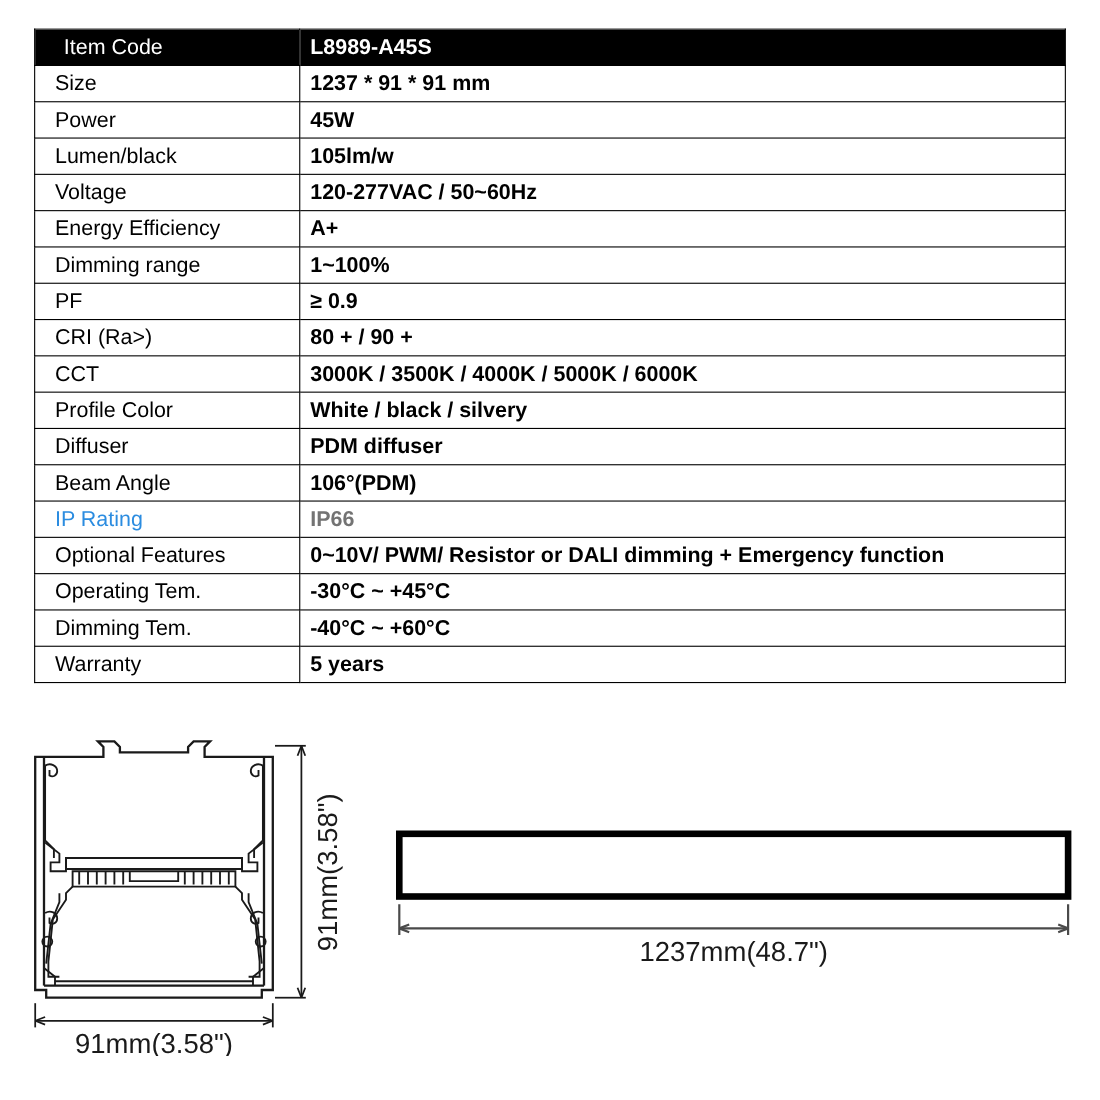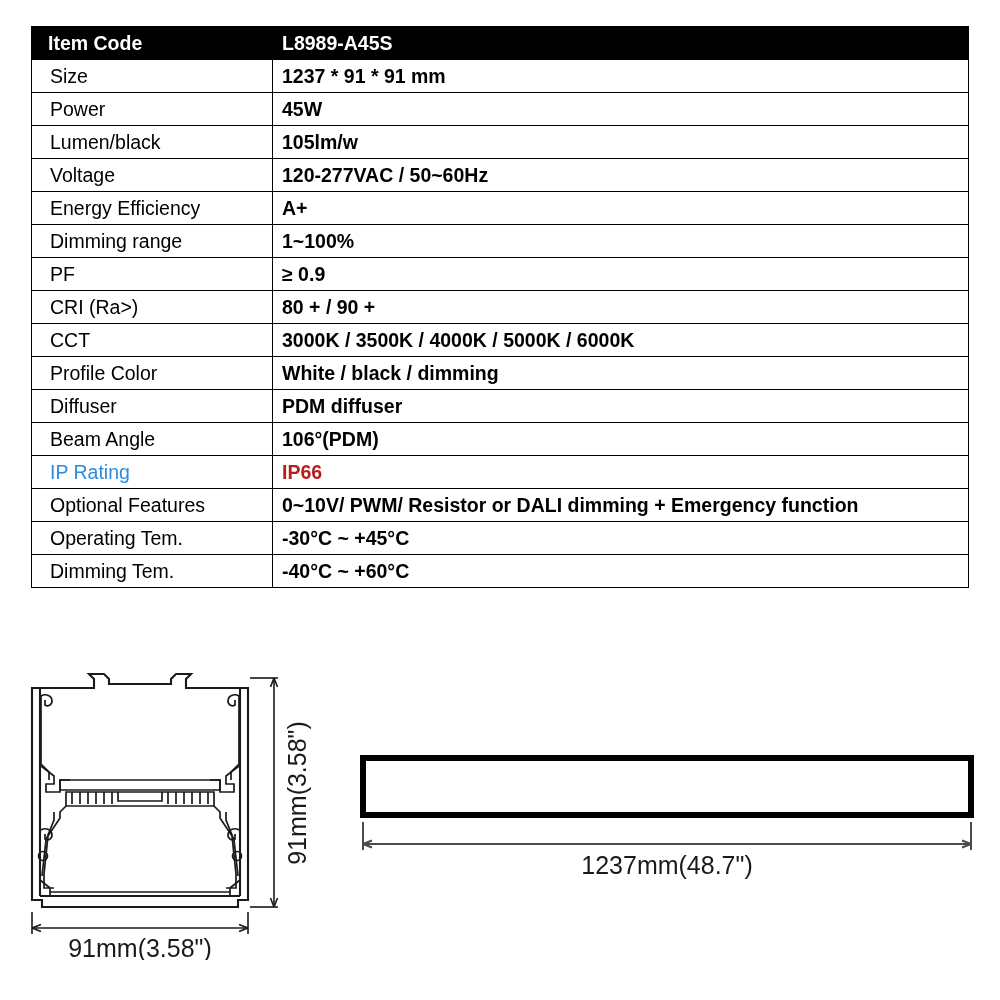--- a/index.html
+++ b/index.html
@@ -41,21 +41,21 @@
     white-space: nowrap;
     overflow: hidden;
   }
   table.spec td.value { padding-left: 9px; font-weight: bold; }
 
   table.spec tr.head td {
     background: #000000;
     color: #ffffff;
     border-color: #000000;
   }
-  table.spec tr.head td.label { padding-left: 16px; font-weight: bold; }
+  table.spec tr.head td.label { padding-left: 26px; }
 
   table.spec tr.accent td { color: #2b8ce0; }
 
   
   #drawings {
     position: absolute;
     left: 0;
     top: 655px;
     width: 1000px;
     height: 345px;
@@ -125,45 +125,49 @@
         <tr>
           <td class="label">CRI (Ra&gt;)</td>
           <td class="value">80 + / 90 +</td>
         </tr>
         <tr>
           <td class="label">CCT</td>
           <td class="value">3000K / 3500K / 4000K / 5000K / 6000K</td>
         </tr>
         <tr>
           <td class="label">Profile Color</td>
-          <td class="value">White / black / dimming</td>
+          <td class="value">White / black / silvery</td>
         </tr>
         <tr>
           <td class="label">Diffuser</td>
           <td class="value">PDM diffuser</td>
         </tr>
         <tr>
           <td class="label">Beam Angle</td>
           <td class="value">106°(PDM)</td>
         </tr>
         <tr class="accent">
           <td class="label" style="color: rgb(43, 140, 224);">IP Rating</td>
-          <td class="value" style="color: #b91c1c;">IP66</td>
+          <td class="value" style="color: #737373;">IP66</td>
         </tr>
         <tr>
           <td class="label">Optional Features</td>
           <td class="value">0~10V/ PWM/ Resistor or DALI dimming + Emergency function</td>
         </tr>
         <tr>
           <td class="label">Operating Tem.</td>
           <td class="value">-30°C ~ +45°C</td>
         </tr>
         <tr>
           <td class="label">Dimming Tem.</td>
           <td class="value">-40°C ~ +60°C</td>
+        </tr>
+        <tr>
+          <td class="label">Warranty</td>
+          <td class="value">5 years</td>
         </tr>
       </tbody>
   </table>
 </div>
 
 <div id="drawings">
 
   <svg id="cross-section-view" class="draw-svg" width="350" height="300" viewBox="0 0 350 300">
 
     <g fill="none" stroke="#1a1a1a" stroke-width="2.1" stroke-linejoin="miter" stroke-linecap="butt">

